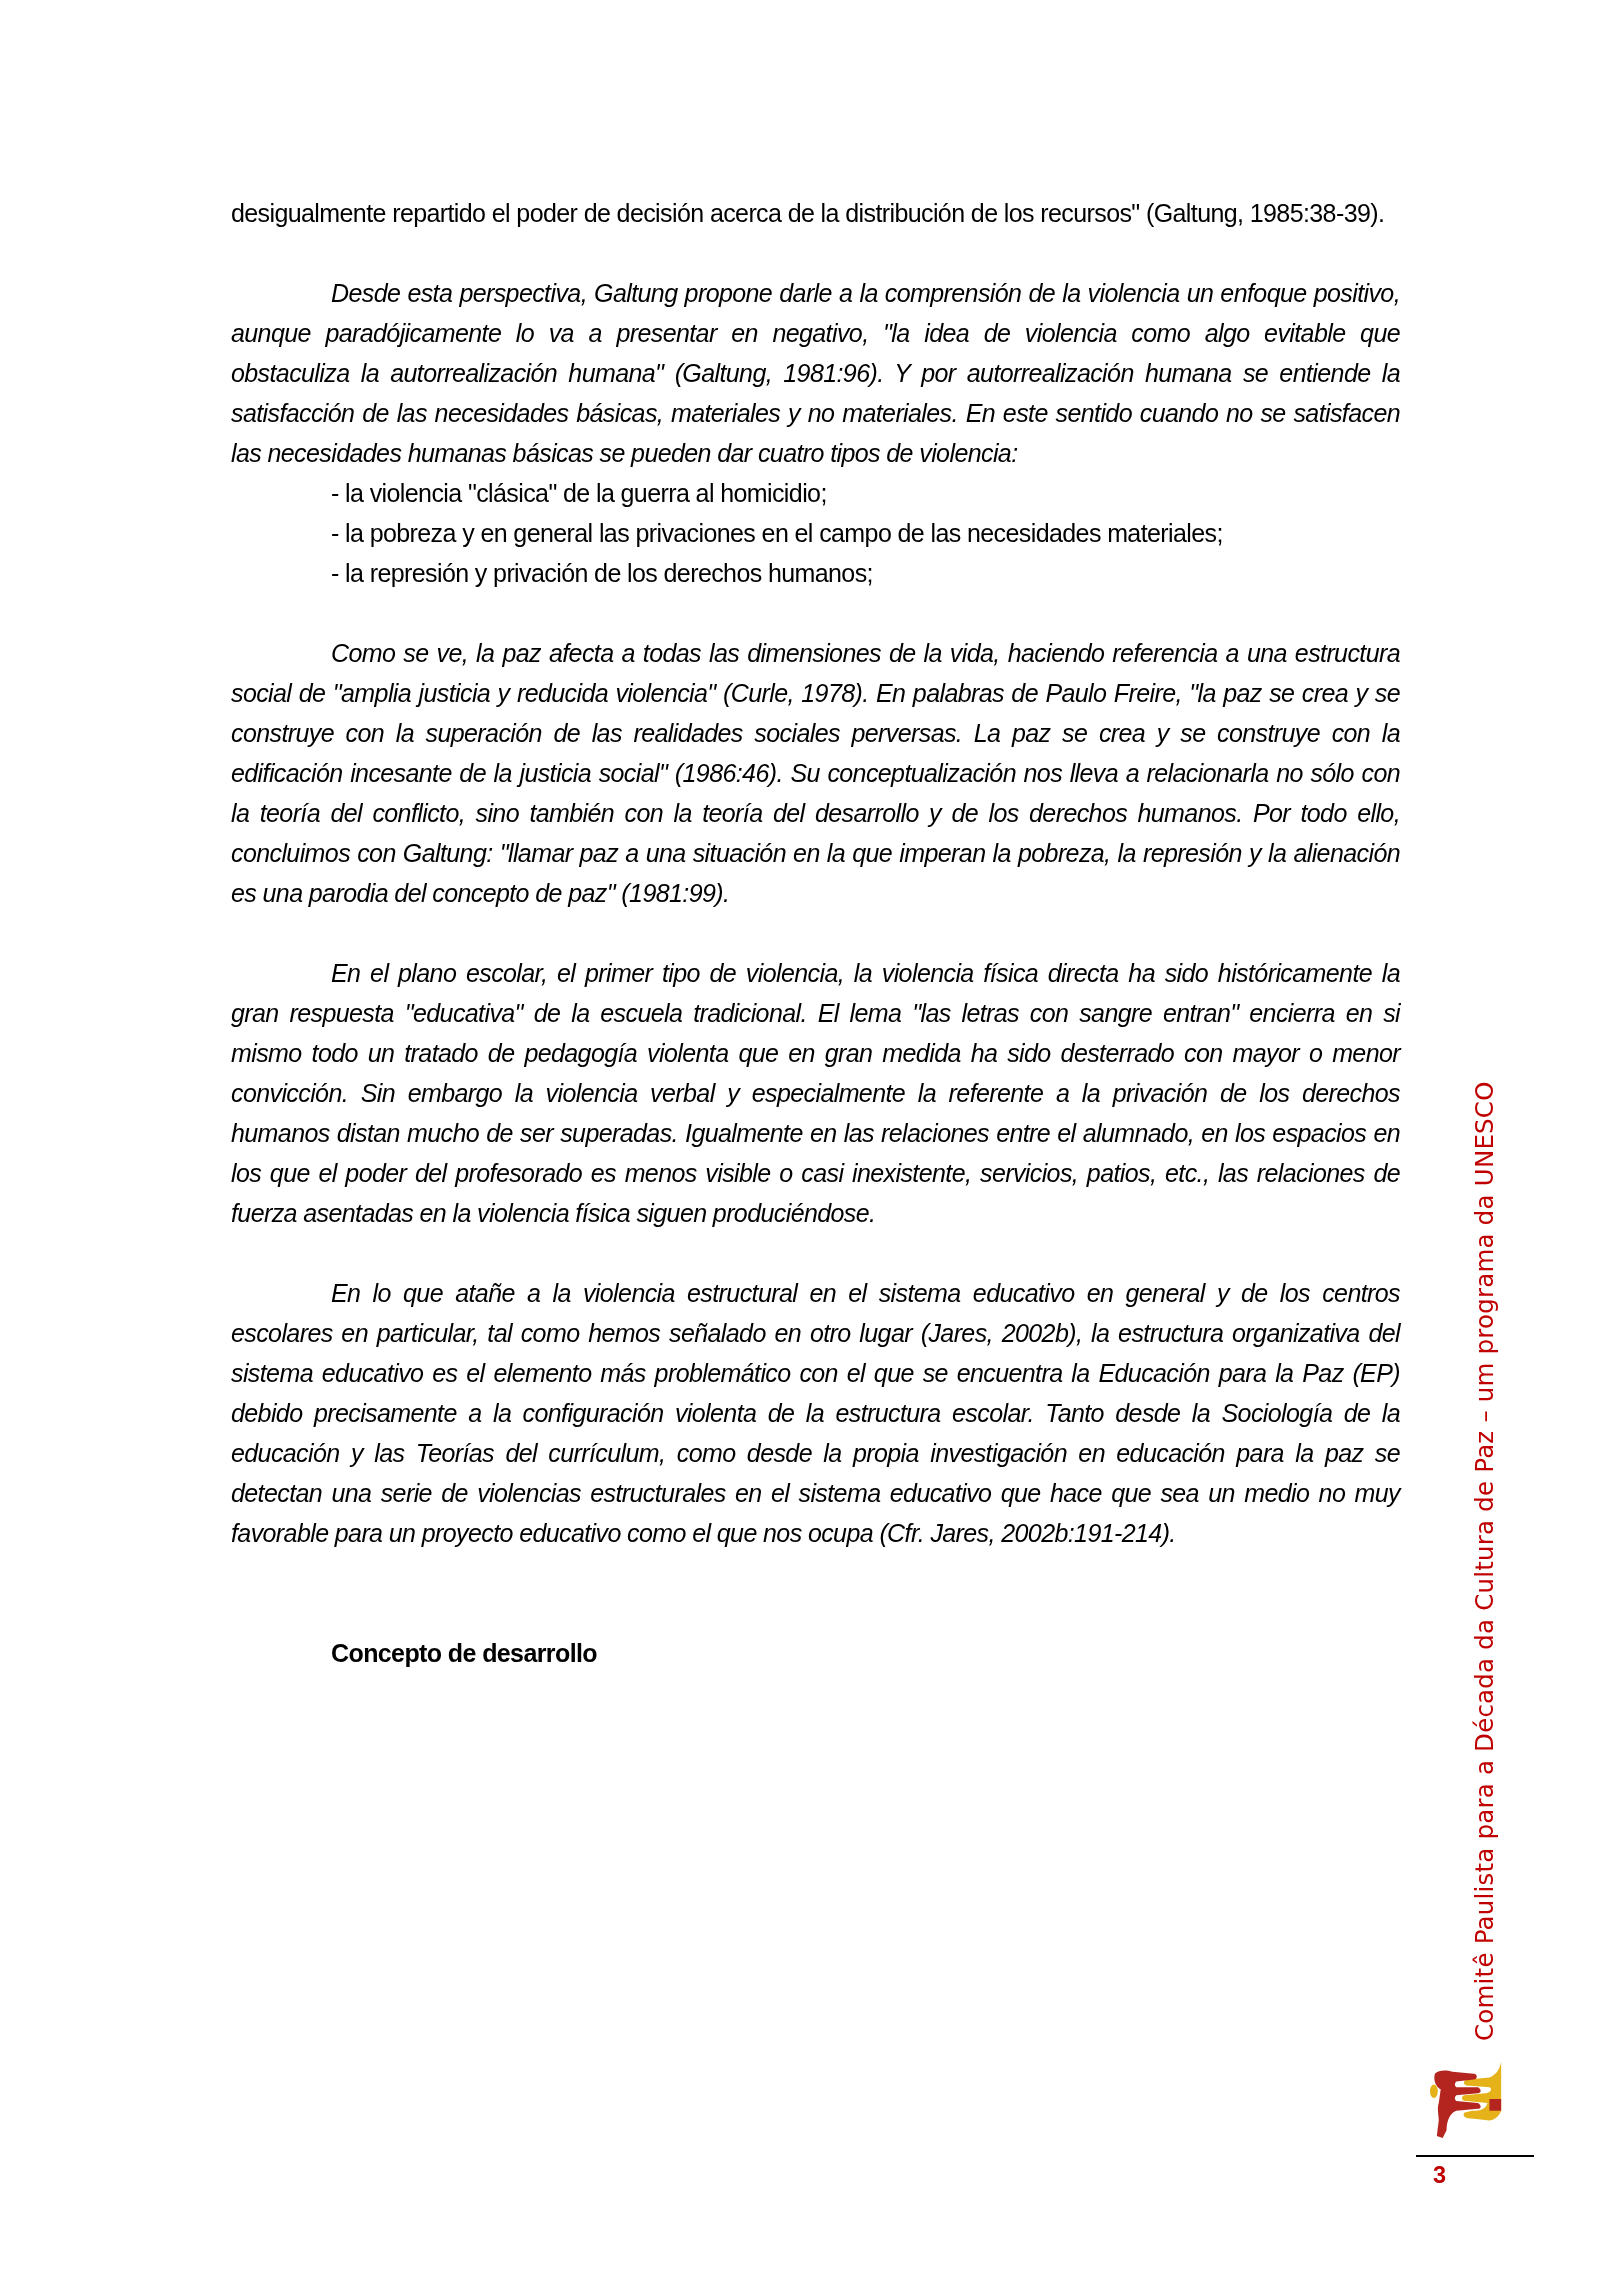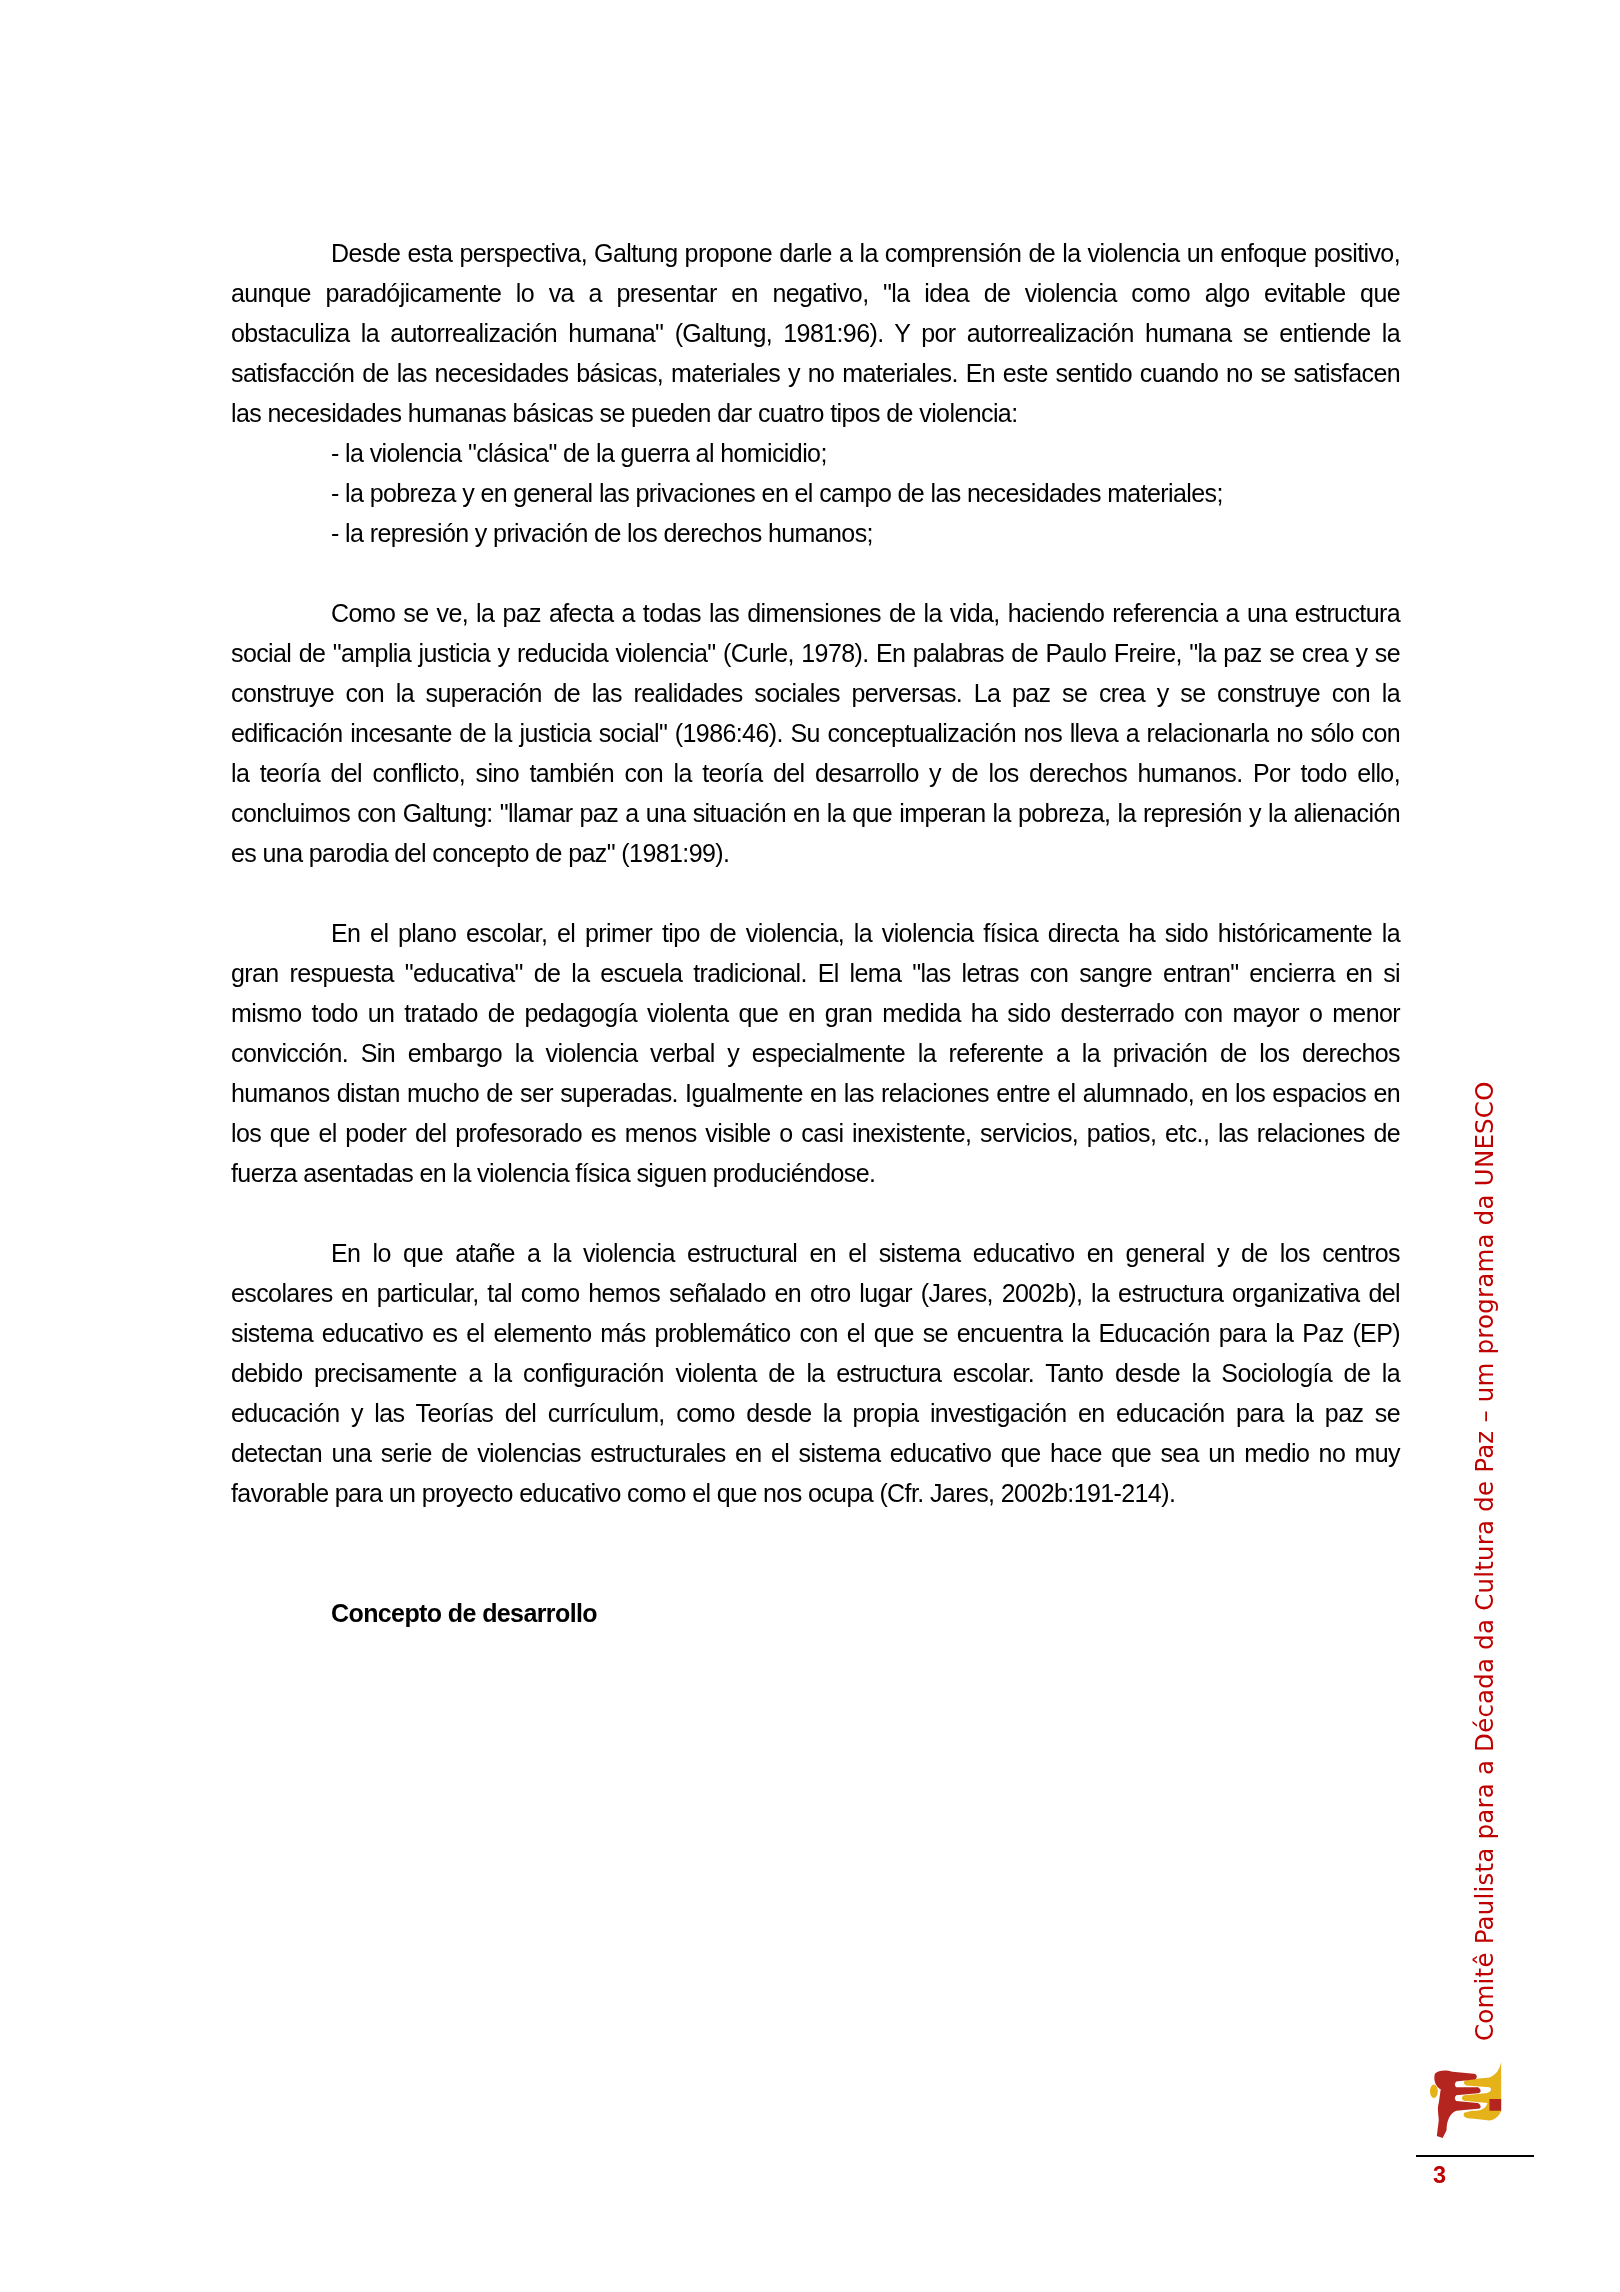--- a/index.html
+++ b/index.html
@@ -5,21 +5,21 @@
   html, body { margin: 0; padding: 0; background: #ffffff; }
   body { width: 1620px; height: 2293px; position: relative; overflow: hidden; }
   .page { position: absolute; left: 0; top: 0; width: 1620px; height: 2293px; background: #fff; }
   .content {
     position: absolute; left: 231px; top: 193px; width: 1169px;
     font-family: "Liberation Sans", sans-serif;
     font-size: 25px; line-height: 40px; color: #000;
     letter-spacing: -0.6px;
   }
   .content p { margin: 0; text-align: justify; }
-  .indent { text-indent: 100px; }
+  .indent { text-indent: 100px; font-style: italic; }
   .gap { height: 40px; }
   .gap2 { height: 80px; }
   .list { margin: 0; padding: 0 0 0 100px; list-style: none; }
   .list li { margin: 0; }
   .heading { font-weight: bold; padding-left: 100px; }
   b { font-weight: bold; }
 
   .sidebar {
     position: absolute; left: 1470px; top: 2041px;
     transform-origin: 0 0; transform: rotate(-90deg);
@@ -32,20 +32,21 @@
   .page-number {
     position: absolute; left: 1433px; top: 2162px;
     font-family: "Liberation Sans", sans-serif; font-weight: bold; font-size: 23.5px; color: #c00000;
   }
 </style>
 </head>
 <body>
 
 <div class="page">
   <div class="content">
+    <p>desigualmente repartido el poder de decisión acerca de la distribución de los recursos" (Galtung, 1985:38-39).</p>
     <div class="gap"></div>
     <p class="indent">Desde esta perspectiva, Galtung propone darle a la comprensión de la violencia un enfoque positivo, aunque paradójicamente lo va a presentar en negativo, "la idea de violencia como algo evitable que obstaculiza la autorrealización humana" (Galtung, 1981:96). Y por autorrealización humana se entiende la satisfacción de las necesidades básicas, materiales y no materiales. En este sentido cuando no se satisfacen las necesidades humanas básicas se pueden dar cuatro tipos de violencia:</p>
     <ul class="list">
       <li>- la violencia "clásica" de la guerra al homicidio;</li>
       <li>- la pobreza y en general las privaciones en el campo de las necesidades materiales;</li>
       <li>- la represión y privación de los derechos humanos;</li>
     </ul>
     <div class="gap"></div>
     <p class="indent">Como se ve, la paz afecta a todas las dimensiones de la vida, haciendo referencia a una estructura social de "amplia justicia y reducida violencia" (Curle, 1978). En palabras de Paulo Freire, "la paz se crea y se construye con la superación de las realidades sociales perversas. La paz se crea y se construye con la edificación incesante de la justicia social" (1986:46). Su conceptualización nos lleva a relacionarla no sólo con la teoría del conflicto, sino también con la teoría del desarrollo y de los derechos humanos. Por todo ello, concluimos con Galtung: "llamar paz a una situación en la que imperan la pobreza, la represión y la alienación es una parodia del concepto de paz" (1981:99).</p>
     <div class="gap"></div>

